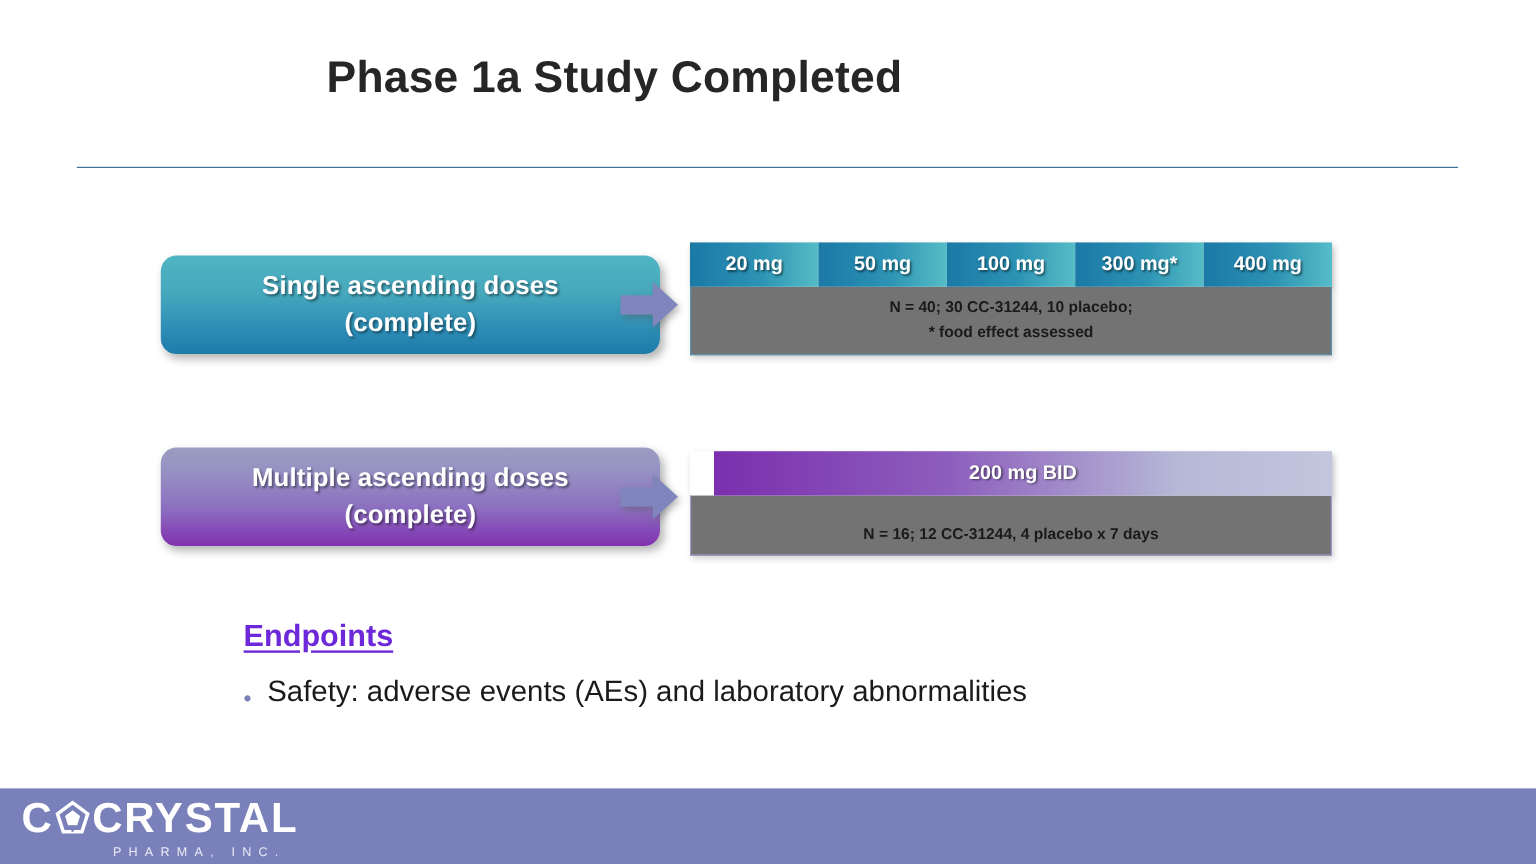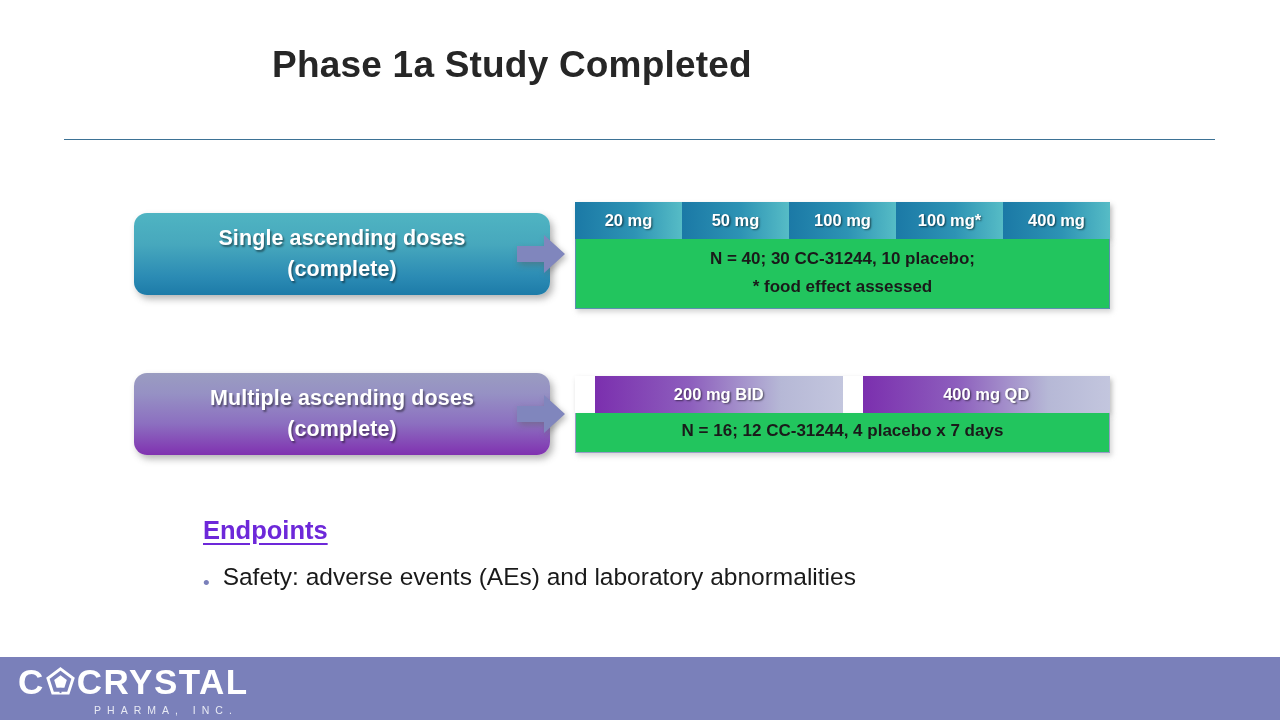--- a/index.html
+++ b/index.html
@@ -103,34 +103,34 @@
   }
   .teal-bar .dose-cell {
     background: linear-gradient(to right, #1b79a6 0%, #2d93b4 55%, #56bcc6 100%);
   }
   .purple-bar .dose-cell {
     background: linear-gradient(to right, #7b2fae 0%, #8d5ebd 38%, #b6b8d6 75%, #c3c6de 100%);
     margin-left: 20px;
   }
 
   .dose-note {
-    background: #22c55e;
+    background: #737373;
     border: 1.5px solid #5b8fb0;
     border-top: none;
     text-align: center;
     color: #1a1a1a;
-    font-size: 17px;
+    font-size: 13px;
     font-weight: bold;
     line-height: 1.62;
     padding: 6px 8px 8px;
     box-shadow: 2px 3px 5px rgba(150,150,150,0.4);
   }
   .dose-note.purple-note {
     border-color: #9a9cc8;
-    padding: 4px 8px 7px;
+    padding: 21px 8px 7px;
   }
 
   
   .endpoints-head {
     position: absolute;
     left: 203px;
     top: 516px;
     font-size: 25.5px;
     font-weight: bold;
     color: #6d28d9;
@@ -210,21 +210,21 @@
 
 <svg class="block-arrow" style="left:517px; top:235px;" viewBox="0 0 48 38">
   <polygon points="0,11 27,11 27,0 48,19 27,38 27,27 0,27" fill="#8086bd"></polygon>
 </svg>
 
 <div class="dose-table" style="top:202px;">
   <div class="dose-bar teal-bar">
     <div class="dose-cell">20 mg</div>
     <div class="dose-cell">50 mg</div>
     <div class="dose-cell">100 mg</div>
-    <div class="dose-cell">100 mg*</div>
+    <div class="dose-cell">300 mg*</div>
     <div class="dose-cell">400 mg</div>
   </div>
   <div class="dose-note">
     <div>N = 40; 30 CC-31244, 10 placebo;</div>
     <div>* food effect assessed</div>
   </div>
 </div>
 
 <div class="proc-box proc-purple">
   <span>
@@ -233,21 +233,20 @@
   </span>
 </div>
 
 <svg class="block-arrow" style="left:517px; top:395px;" viewBox="0 0 48 38">
   <polygon points="0,11 27,11 27,0 48,19 27,38 27,27 0,27" fill="#8086bd"></polygon>
 </svg>
 
 <div class="dose-table" style="top:376px;">
   <div class="dose-bar purple-bar">
     <div class="dose-cell">200 mg BID</div>
-    <div class="dose-cell">400 mg QD</div>
   </div>
   <div class="dose-note purple-note">
     <div>N = 16; 12 CC-31244, 4 placebo x 7 days</div>
   </div>
 </div>
 
 <div class="endpoints-head">Endpoints</div>
 <div class="endpoint-row">
   <span class="endpoint-bullet">•</span>
   <span class="endpoint-text">Safety: adverse events (AEs) and laboratory abnormalities</span>

